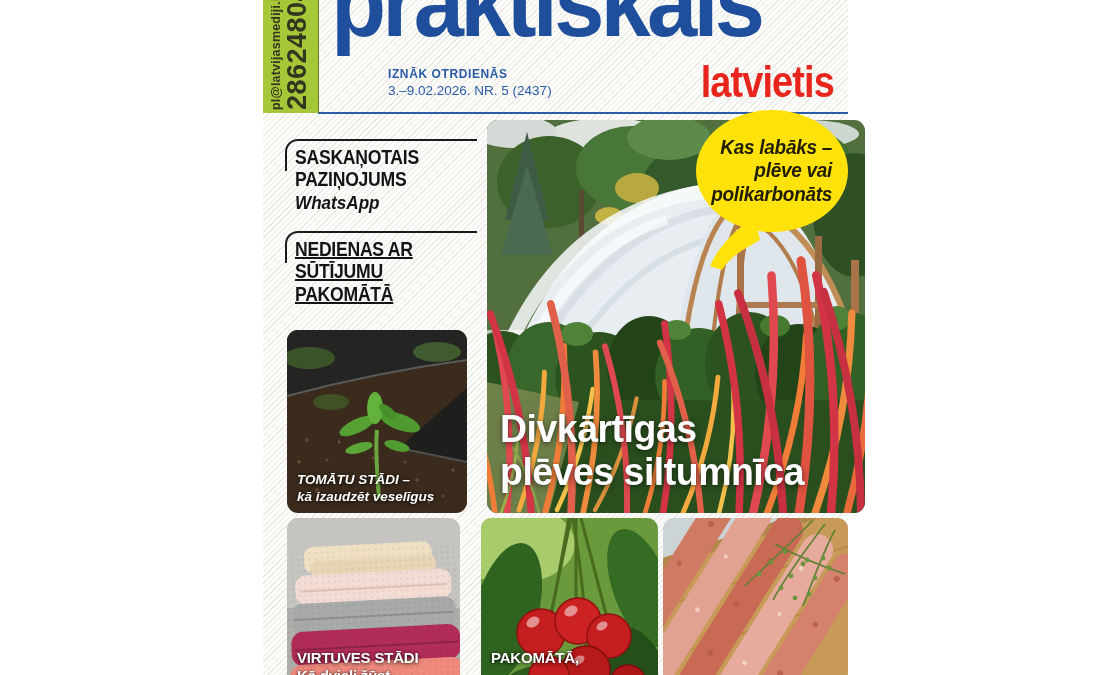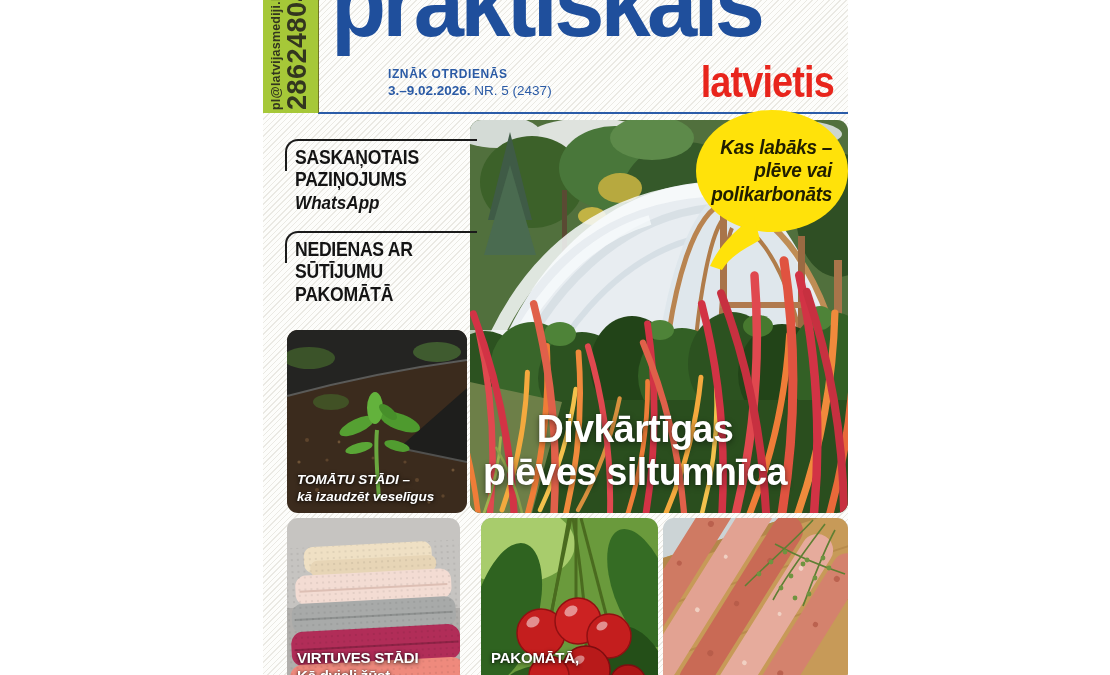--- a/index.html
+++ b/index.html
@@ -35,21 +35,21 @@
   }
   .logo-sub{
     position:absolute;right:14px;top:60px;z-index:2;
     font-size:44px;font-weight:bold;letter-spacing:-1px;line-height:1;
     color:#e8251c;white-space:nowrap;
     transform:scaleX(.86);transform-origin:right top;
   }
   .date-block{position:absolute;left:125px;top:67px;color:#2a5aa5;z-index:2;}
   .freq{font-size:12px;font-weight:bold;letter-spacing:.6px;}
   .dateline{font-size:13.5px;margin-top:2px;}
-  .dateline .d{font-weight:bold;}
+  .dateline .d{font-weight:normal;}
   .dateline .n{font-weight:normal;}
   .blue-rule{position:absolute;left:55px;right:0;top:112px;height:2px;background:#2b5ca8;z-index:0;}
   
   .teaser{
     position:absolute;left:22px;width:180px;padding:7px 0 0 10px;z-index:2;
     color:#141414;
     margin-top:20px;
   }
   .teaser::before{
     content:"";position:absolute;left:0;top:0;right:-2px;height:30px;
@@ -58,28 +58,28 @@
   }
   .teaser-title{
     font-size:20px;font-weight:bold;line-height:1.12;letter-spacing:-.3px;
     transform:scaleX(.88);transform-origin:left top;white-space:pre-line;
   }
   .teaser-sub{
     font-size:19px;font-weight:bold;line-height:1.15;margin-top:1px;
     transform:scaleX(.9);transform-origin:left top;
   }
   .teaser-1{top:119px;}
-  .teaser-2{top:211px;}
+  .teaser-2{top:211px;text-decoration:underline;}
   .teaser-3{top:269px;}
   .teaser-1 .teaser-sub{font-style:italic;}
   .teaser-3 .teaser-sub{font-weight:normal;font-size:18px;}
   
   .photo{position:absolute;border-radius:11px;overflow:hidden;z-index:1;}
   .photo svg{display:block;}
-  .photo-main{left:207px;top:120px;width:378px;height:393px;text-align:center;}
+  .photo-main{left:224px;top:120px;width:378px;height:393px;}
   .photo-tomato{left:24px;top:330px;width:180px;height:183px;font-style:italic;}
   .photo-towels{left:24px;top:518px;width:173px;height:180px;}
   .photo-cherries{left:218px;top:518px;width:177px;height:180px;}
   .photo-sausages{left:400px;top:518px;width:185px;height:180px;}
   
   .main-headline{
     position:absolute;left:13px;top:288px;color:#ffffff;z-index:2;
     font-weight:bold;font-size:39px;line-height:1.1;letter-spacing:-.5px;
     text-shadow:0 2px 6px rgba(0,0,0,.45), 0 0 2px rgba(0,0,0,.35);
     transform:scaleX(.96);transform-origin:left top;

